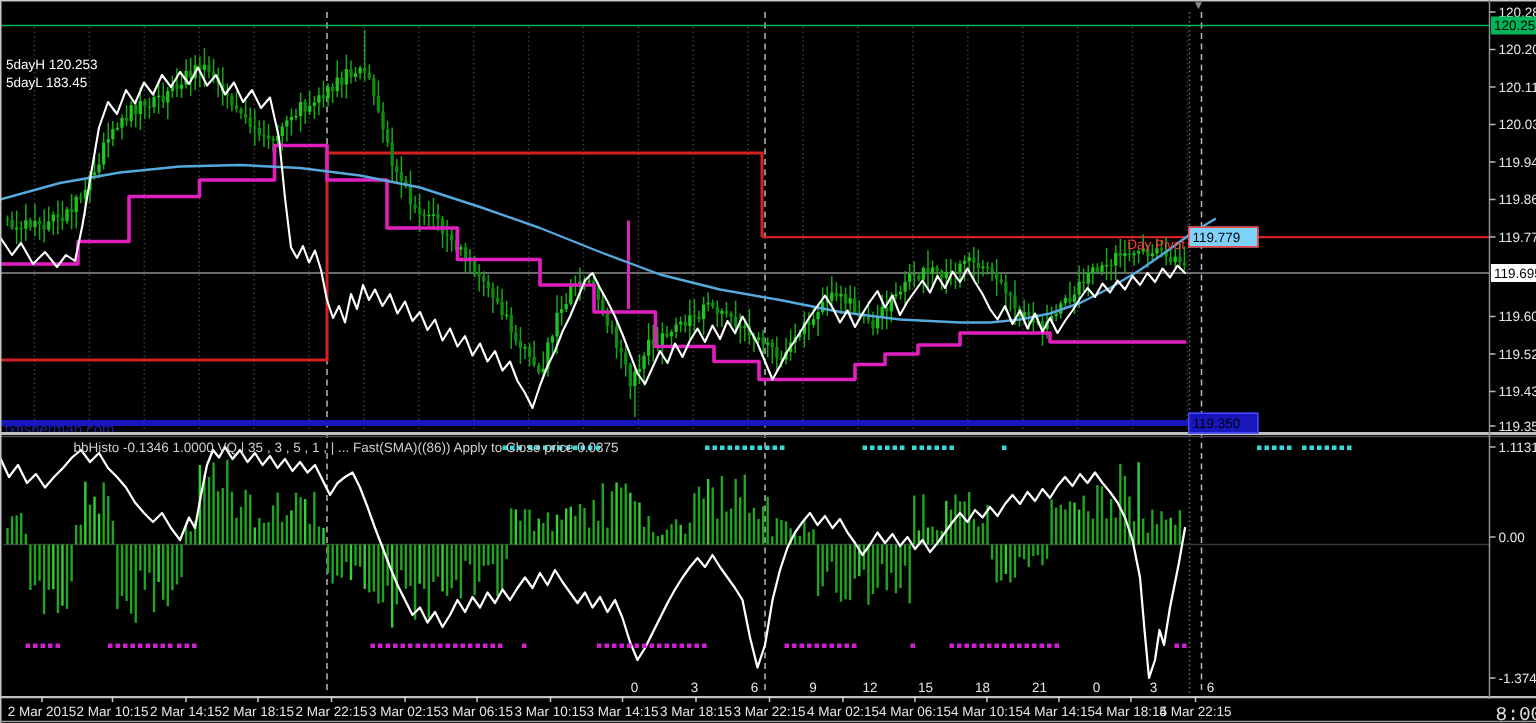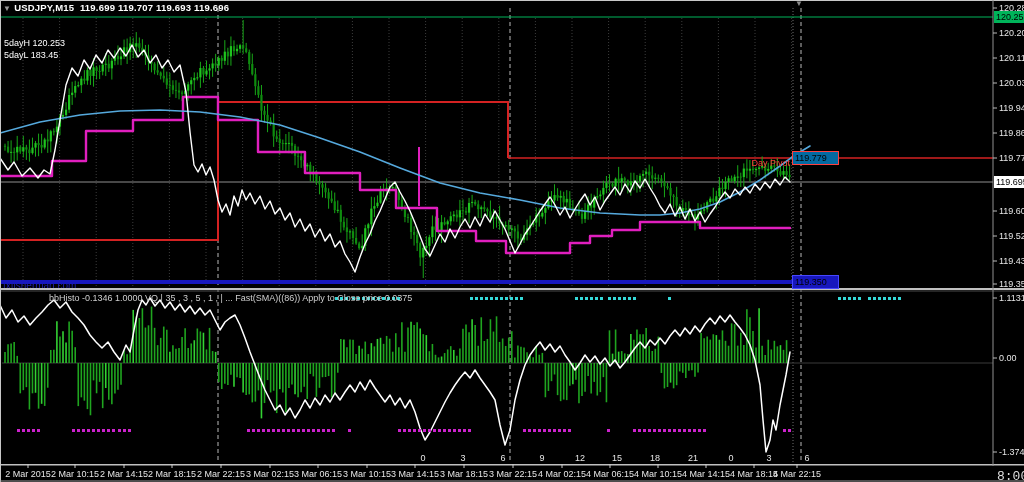--- a/index.html
+++ b/index.html
@@ -7,21 +7,21 @@
           font-family:"Liberation Sans",sans-serif;color:#fff;}
   svg{position:absolute;left:0;top:0;}
   .abs{position:absolute;white-space:nowrap;}
   .title{left:3px;top:2px;font-size:9.5px;font-weight:bold;letter-spacing:.2px;}
   .title .tri{color:#9a9a9a;font-size:8px;margin-right:3px;}
   .info5h{left:4px;top:38px;font-size:9px;text-align:right;}
   .info5l{left:4px;top:50px;font-size:9px;}
   .sublabel{left:3px;top:293px;font-size:9px;color:#cfcfcf;padding-left:46px;}
   .daypivot-text{left:712px;top:158px;width:78px;text-align:right;font-size:9px;color:#ff3b3b;}
   .box{position:absolute;font-size:9px;line-height:12px;height:12px;padding:0 2px;color:#000;}
-  .box.red{left:792px;top:151px;width:41px;background:#0369a1;border:1px solid #ff4040;color:#000;}
+  .box.red{left:792px;top:151px;width:41px;background:#7dd3fc;border:1px solid #ff4040;color:#000;}
   .box.blue{left:792px;top:275px;width:41px;background:#1717bd;border:1px solid #4646ff;color:#000;}
   .box.green{left:994px;top:11px;width:30px;background:#00b45a;}
   .box.white{left:994px;top:176px;width:30px;background:#ffffff;}
   .corner{left:997px;top:469px;font-size:13px;color:#ddd;font-family:Liberation Mono, monospace;}
   .shift-tri{left:795px;top:-1px;font-size:8px;color:#8a8a8a;}
 </style>
 </head>
 <body>
 
 <div class="screen">
@@ -1044,21 +1044,20 @@
       <line x1="658" y1="464" x2="658" y2="468" stroke="#cccccc"></line>
       <text x="658" y="477" text-anchor="middle" font-family="Liberation Sans, sans-serif" font-size="9" fill="#e6e6e6" font-weight="normal">4 Mar 10:15</text>
       <line x1="706" y1="464" x2="706" y2="468" stroke="#cccccc"></line>
       <text x="706" y="477" text-anchor="middle" font-family="Liberation Sans, sans-serif" font-size="9" fill="#e6e6e6" font-weight="normal">4 Mar 14:15</text>
       <line x1="754" y1="464" x2="754" y2="468" stroke="#cccccc"></line>
       <text x="754" y="477" text-anchor="middle" font-family="Liberation Sans, sans-serif" font-size="9" fill="#e6e6e6" font-weight="normal">4 Mar 18:15</text>
       <line x1="797" y1="464" x2="797" y2="468" stroke="#cccccc"></line>
       <text x="797" y="477" text-anchor="middle" font-family="Liberation Sans, sans-serif" font-size="9" fill="#e6e6e6" font-weight="normal">4 Mar 22:15</text>
     </svg>
 
-  <div class="abs title"><span class="tri">▼</span><span>USDJPY,M15</span>&nbsp;&nbsp;<span>119.699 119.707 119.693 119.696</span></div>
 
   <div class="abs info5h">5dayH 120.253</div>
   <div class="abs info5l">5dayL 183.45</div>
 
   <div class="abs sublabel">bbHisto -0.1346 1.0000  VQ |  35 , 3 , 5 , 1 , | ... Fast(SMA)((86)) Apply to Close price 0.0375</div>
 
   <div class="abs daypivot-text">Day Pivot</div>
   <div class="box red">119.779</div>
   <div class="box blue">119.350</div>
   <div class="box green">120.253</div>

